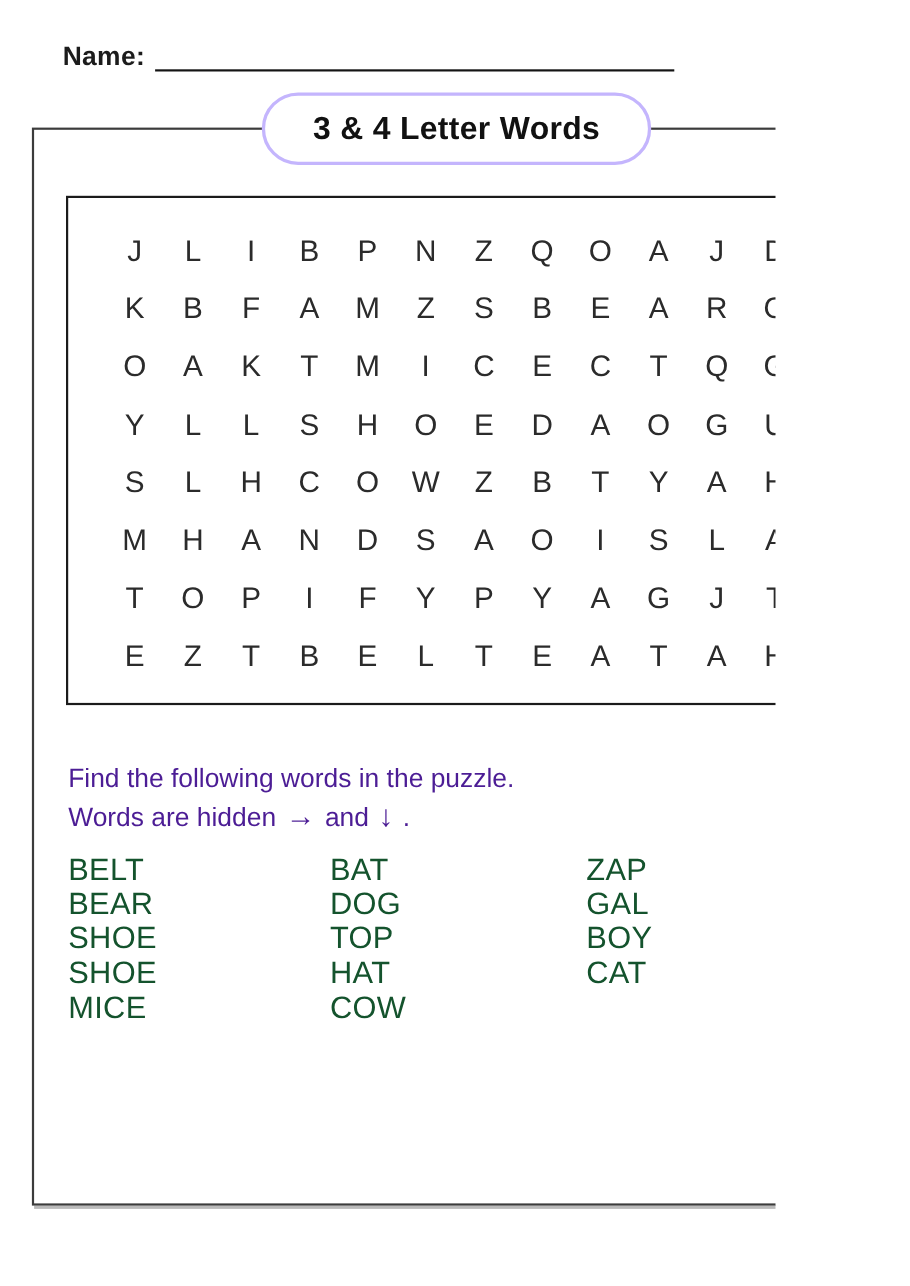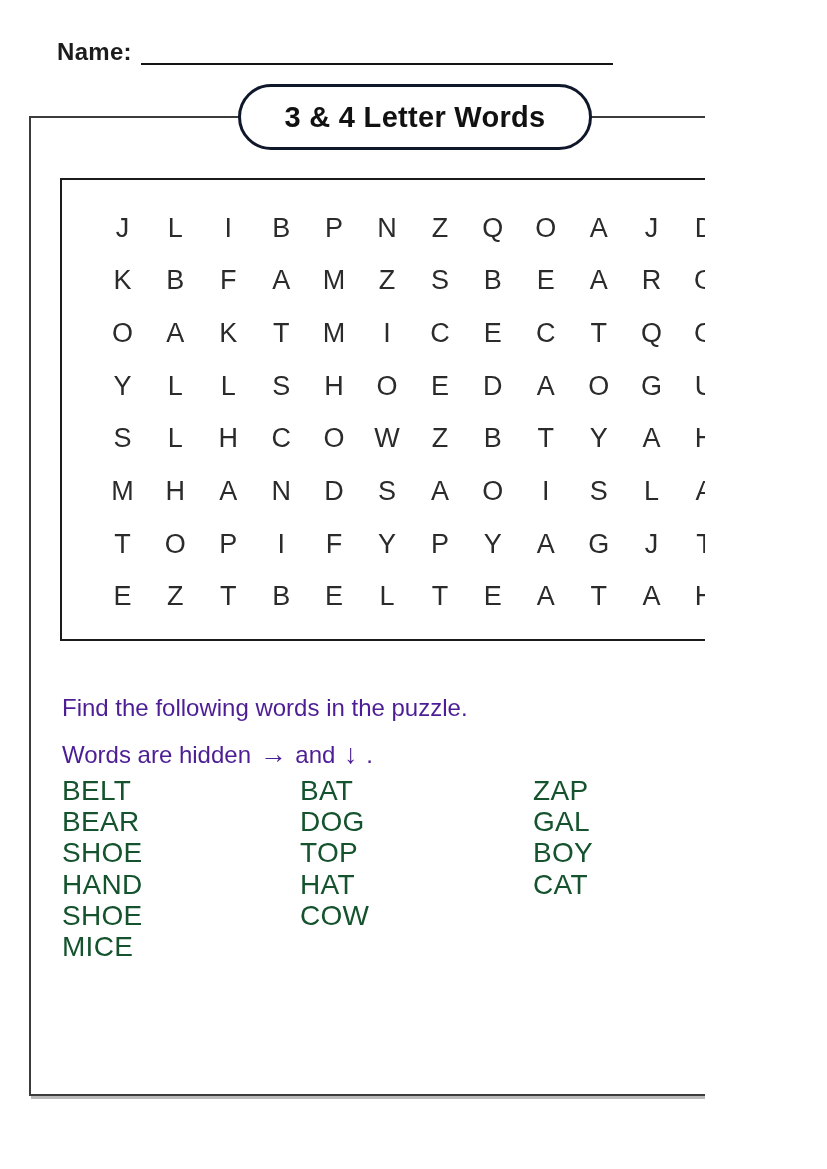--- a/index.html
+++ b/index.html
@@ -48,21 +48,21 @@
   }
 
   
   .title-pill {
     position: absolute;
     left: 238px;
     top: 84px;
     width: 354px;
     height: 66px;
     background: #ffffff;
-    border: 3px solid #0f172a;
+    border: 3px solid #c4b5fd;
     border-radius: 36px;
     display: flex;
     align-items: center;
     justify-content: center;
     z-index: 3;
     box-sizing: border-box;
   }
   .title-pill span {
     font-size: 29px;
     font-weight: bold;
@@ -101,21 +101,21 @@
   
   .instructions {
     position: absolute;
     left: 62px;
     top: 692px;
     font-size: 24px;
     line-height: 31px;
     color: #4c1d95;
     z-index: 2;
   }
-  .instructions .line2 { margin-top: 16px; }
+  .instructions .line2 { margin-top: 4px; }
   .arrow {
     font-weight: bold;
     font-size: 27px;
     display: inline-block;
     padding: 0 2px;
   }
 
   
   .words {
     position: absolute;
@@ -273,21 +273,20 @@
       <span class="arrow">↓</span>
       <span>.</span>
     </div>
   </div>
 
   <div class="words">
     <div class="word-col">
         <div class="word">BELT</div>
         <div class="word">BEAR</div>
         <div class="word">SHOE</div>
-        <div class="word">HAND</div>
         <div class="word">SHOE</div>
         <div class="word">MICE</div>
       </div>
     <div class="word-col">
         <div class="word">BAT</div>
         <div class="word">DOG</div>
         <div class="word">TOP</div>
         <div class="word">HAT</div>
         <div class="word">COW</div>
       </div>

